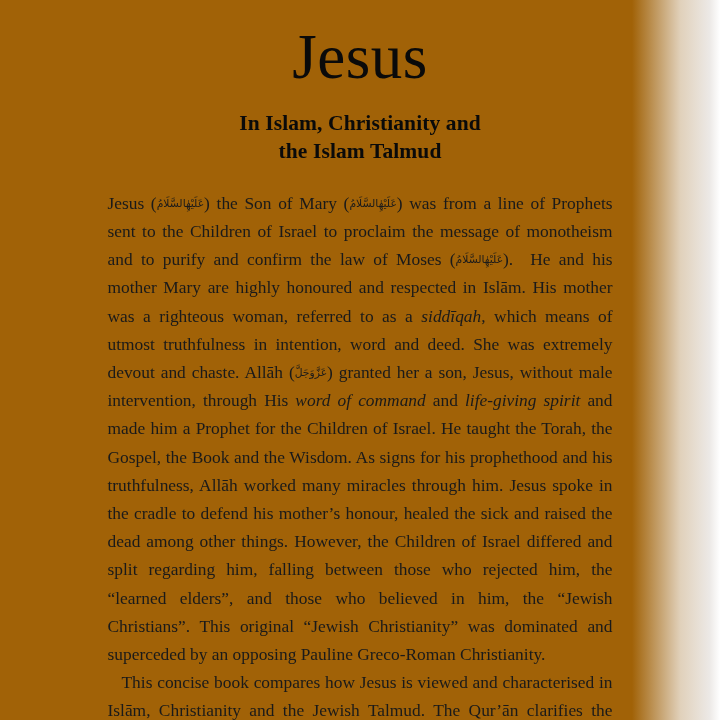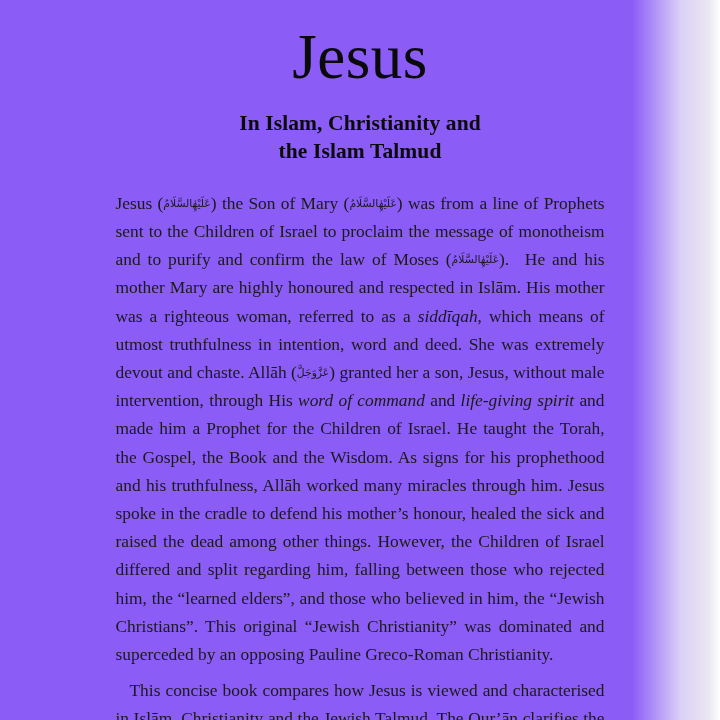--- a/index.html
+++ b/index.html
@@ -6,21 +6,21 @@
   html, body {
     margin: 0;
     padding: 0;
     background: #ffffff;
   }
 
   #page {
     position: relative;
     width: 720px;
     height: 720px;
-    background: #8b5cf6;
+    background: #a16207;
     overflow: hidden;
     font-family: "Liberation Serif", "DejaVu Serif", serif;
     color: #111111;
     -webkit-font-smoothing: antialiased;
   }
 
   
   #scan-shading {
     position: absolute;
     top: 0;
@@ -69,21 +69,21 @@
 
   .subtitle-line { display: block; }
 
   
   #body-copy {
     margin: 23px auto 0 auto;
     width: 505px;
   }
 
   .body-paragraph {
-    margin: 8px;
+    margin: 0;
     font-family: "Liberation Serif", "DejaVu Serif", serif;
     font-size: 17.4px;
     line-height: 28.2px;
     text-align: justify;
     text-justify: inter-word;
     color: #1a1a1a;
     hyphens: none;
   }
 
   .body-paragraph + .body-paragraph {

